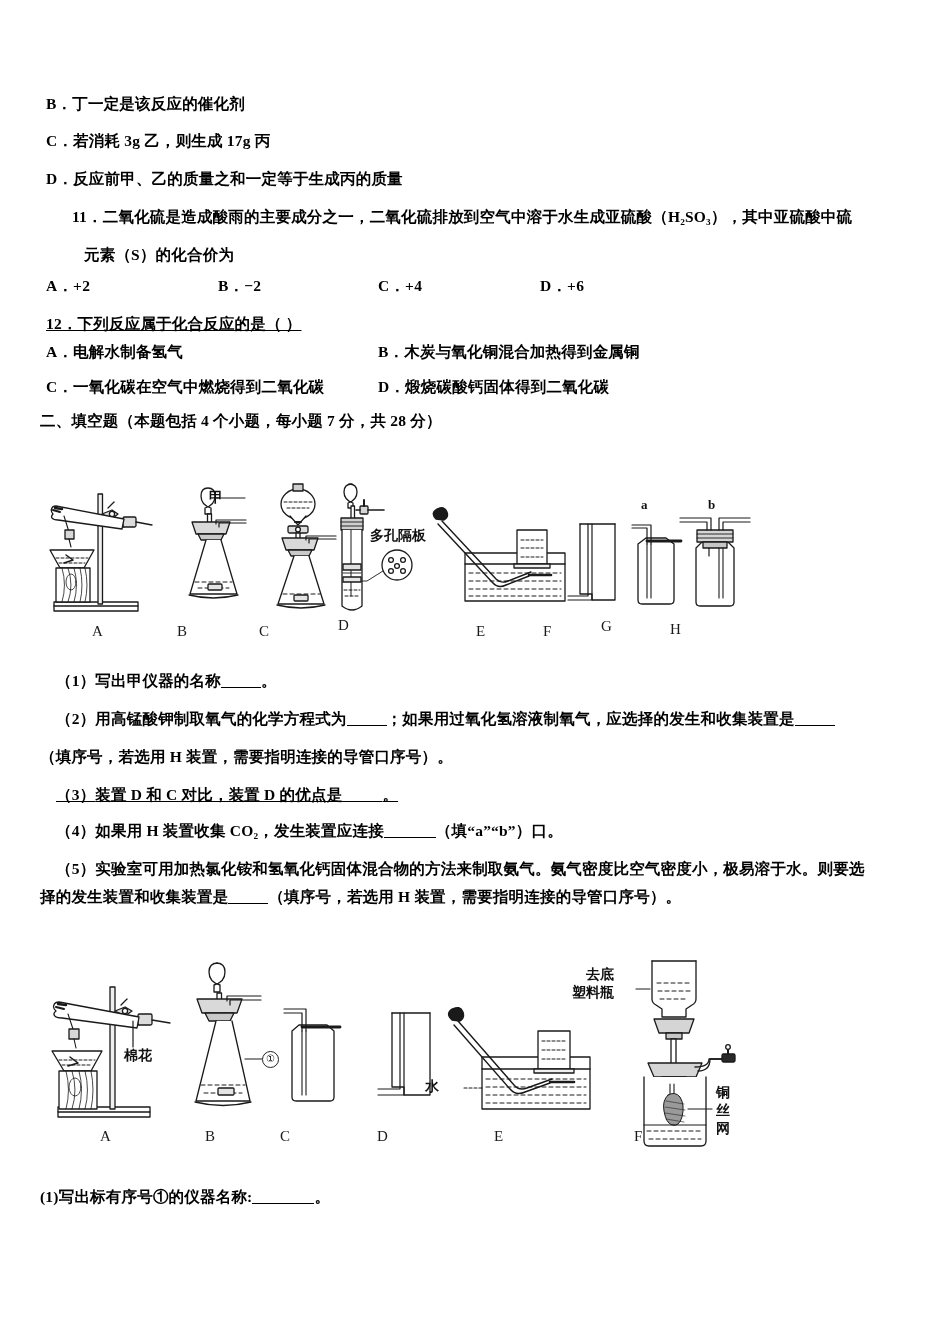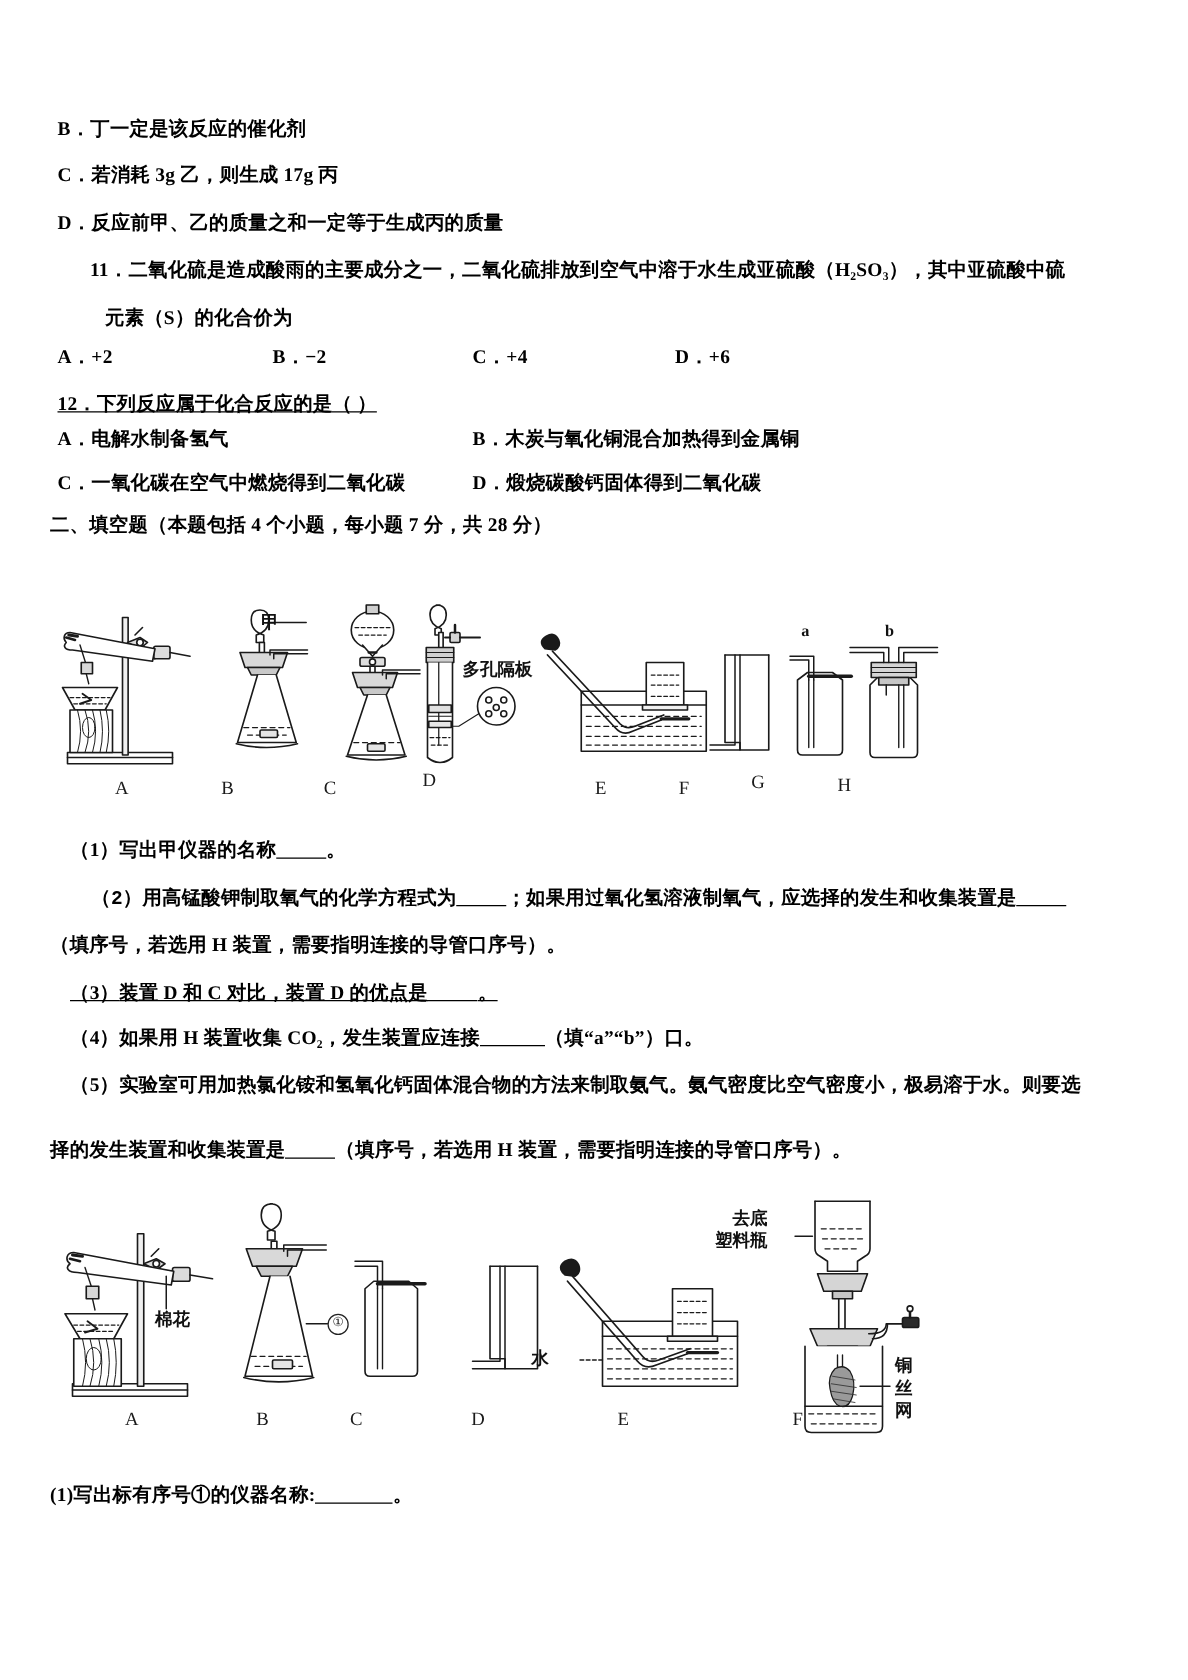--- a/index.html
+++ b/index.html
@@ -265,37 +265,37 @@
     <span class="aplabel" style="left:436px; top:145px;">E</span>
     <span class="aplabel" style="left:503px; top:145px;">F</span>
     <span class="aplabel" style="left:561px; top:140px;">G</span>
     <span class="aplabel" style="left:630px; top:143px;">H</span>
   </div>
 
   <div class="ln" style="left:56px; top:672px;">
     <span>（1）</span><span>写出甲仪器的名称</span><span class="blank b40"></span><span>。</span>
   </div>
 
-  <div class="ln" style="left:73px; top:710px;font-family:Liberation Mono, monospace;">
+  <div class="ln" style="left:56px; top:710px;">
     <span>（2）</span><span>用高锰酸钾制取氧气的化学方程式为</span><span class="blank b40"></span><span>；如果用过氧化氢溶液制氧气，应选择的发生和收集装置是</span><span class="blank b40"></span>
   </div>
   <div class="ln" style="left:40px; top:748px;">（填序号，若选用 H 装置，需要指明连接的导管口序号）。</div>
 
   <div class="ln" style="left:56px; top:786px;text-decoration:underline;">
     <span>（3）</span><span>装置 D 和 C 对比，装置 D 的优点是</span><span class="blank b40"></span><span>。</span>
   </div>
 
   <div class="ln" style="left:56px; top:822px;">
     <span>（4）</span><span>如果用 H 装置收集 CO₂，发生装置应连接</span><span class="blank b52"></span><span>（填“a”“b”）口。</span>
   </div>
 
   <div class="ln" style="left:56px; top:860px;">
     <span>（5）</span><span>实验室可用加热氯化铵和氢氧化钙固体混合物的方法来制取氨气。氨气密度比空气密度小，极易溶于水。则要选</span>
   </div>
-  <div class="ln" style="left:40px; top:912px;text-align:center;">
+  <div class="ln" style="left:40px; top:888px;text-align:center;">
     <span>择的发生装置和收集装置是</span><span class="blank b40"></span><span>（填序号，若选用 H 装置，需要指明连接的导管口序号）。</span>
   </div>
 
 
   <div class="fig" style="left:40px; top:955px;">
     <svg width="700" height="200" viewBox="0 0 700 200" xmlns="http://www.w3.org/2000/svg">
       <g fill="none" stroke="#1a1a1a" stroke-width="1.3" stroke-linejoin="round" stroke-linecap="round">
 
         <rect x="18" y="152" width="92" height="10" fill="#ffffff"></rect>
         <line x1="18" y1="157" x2="110" y2="157"></line>

